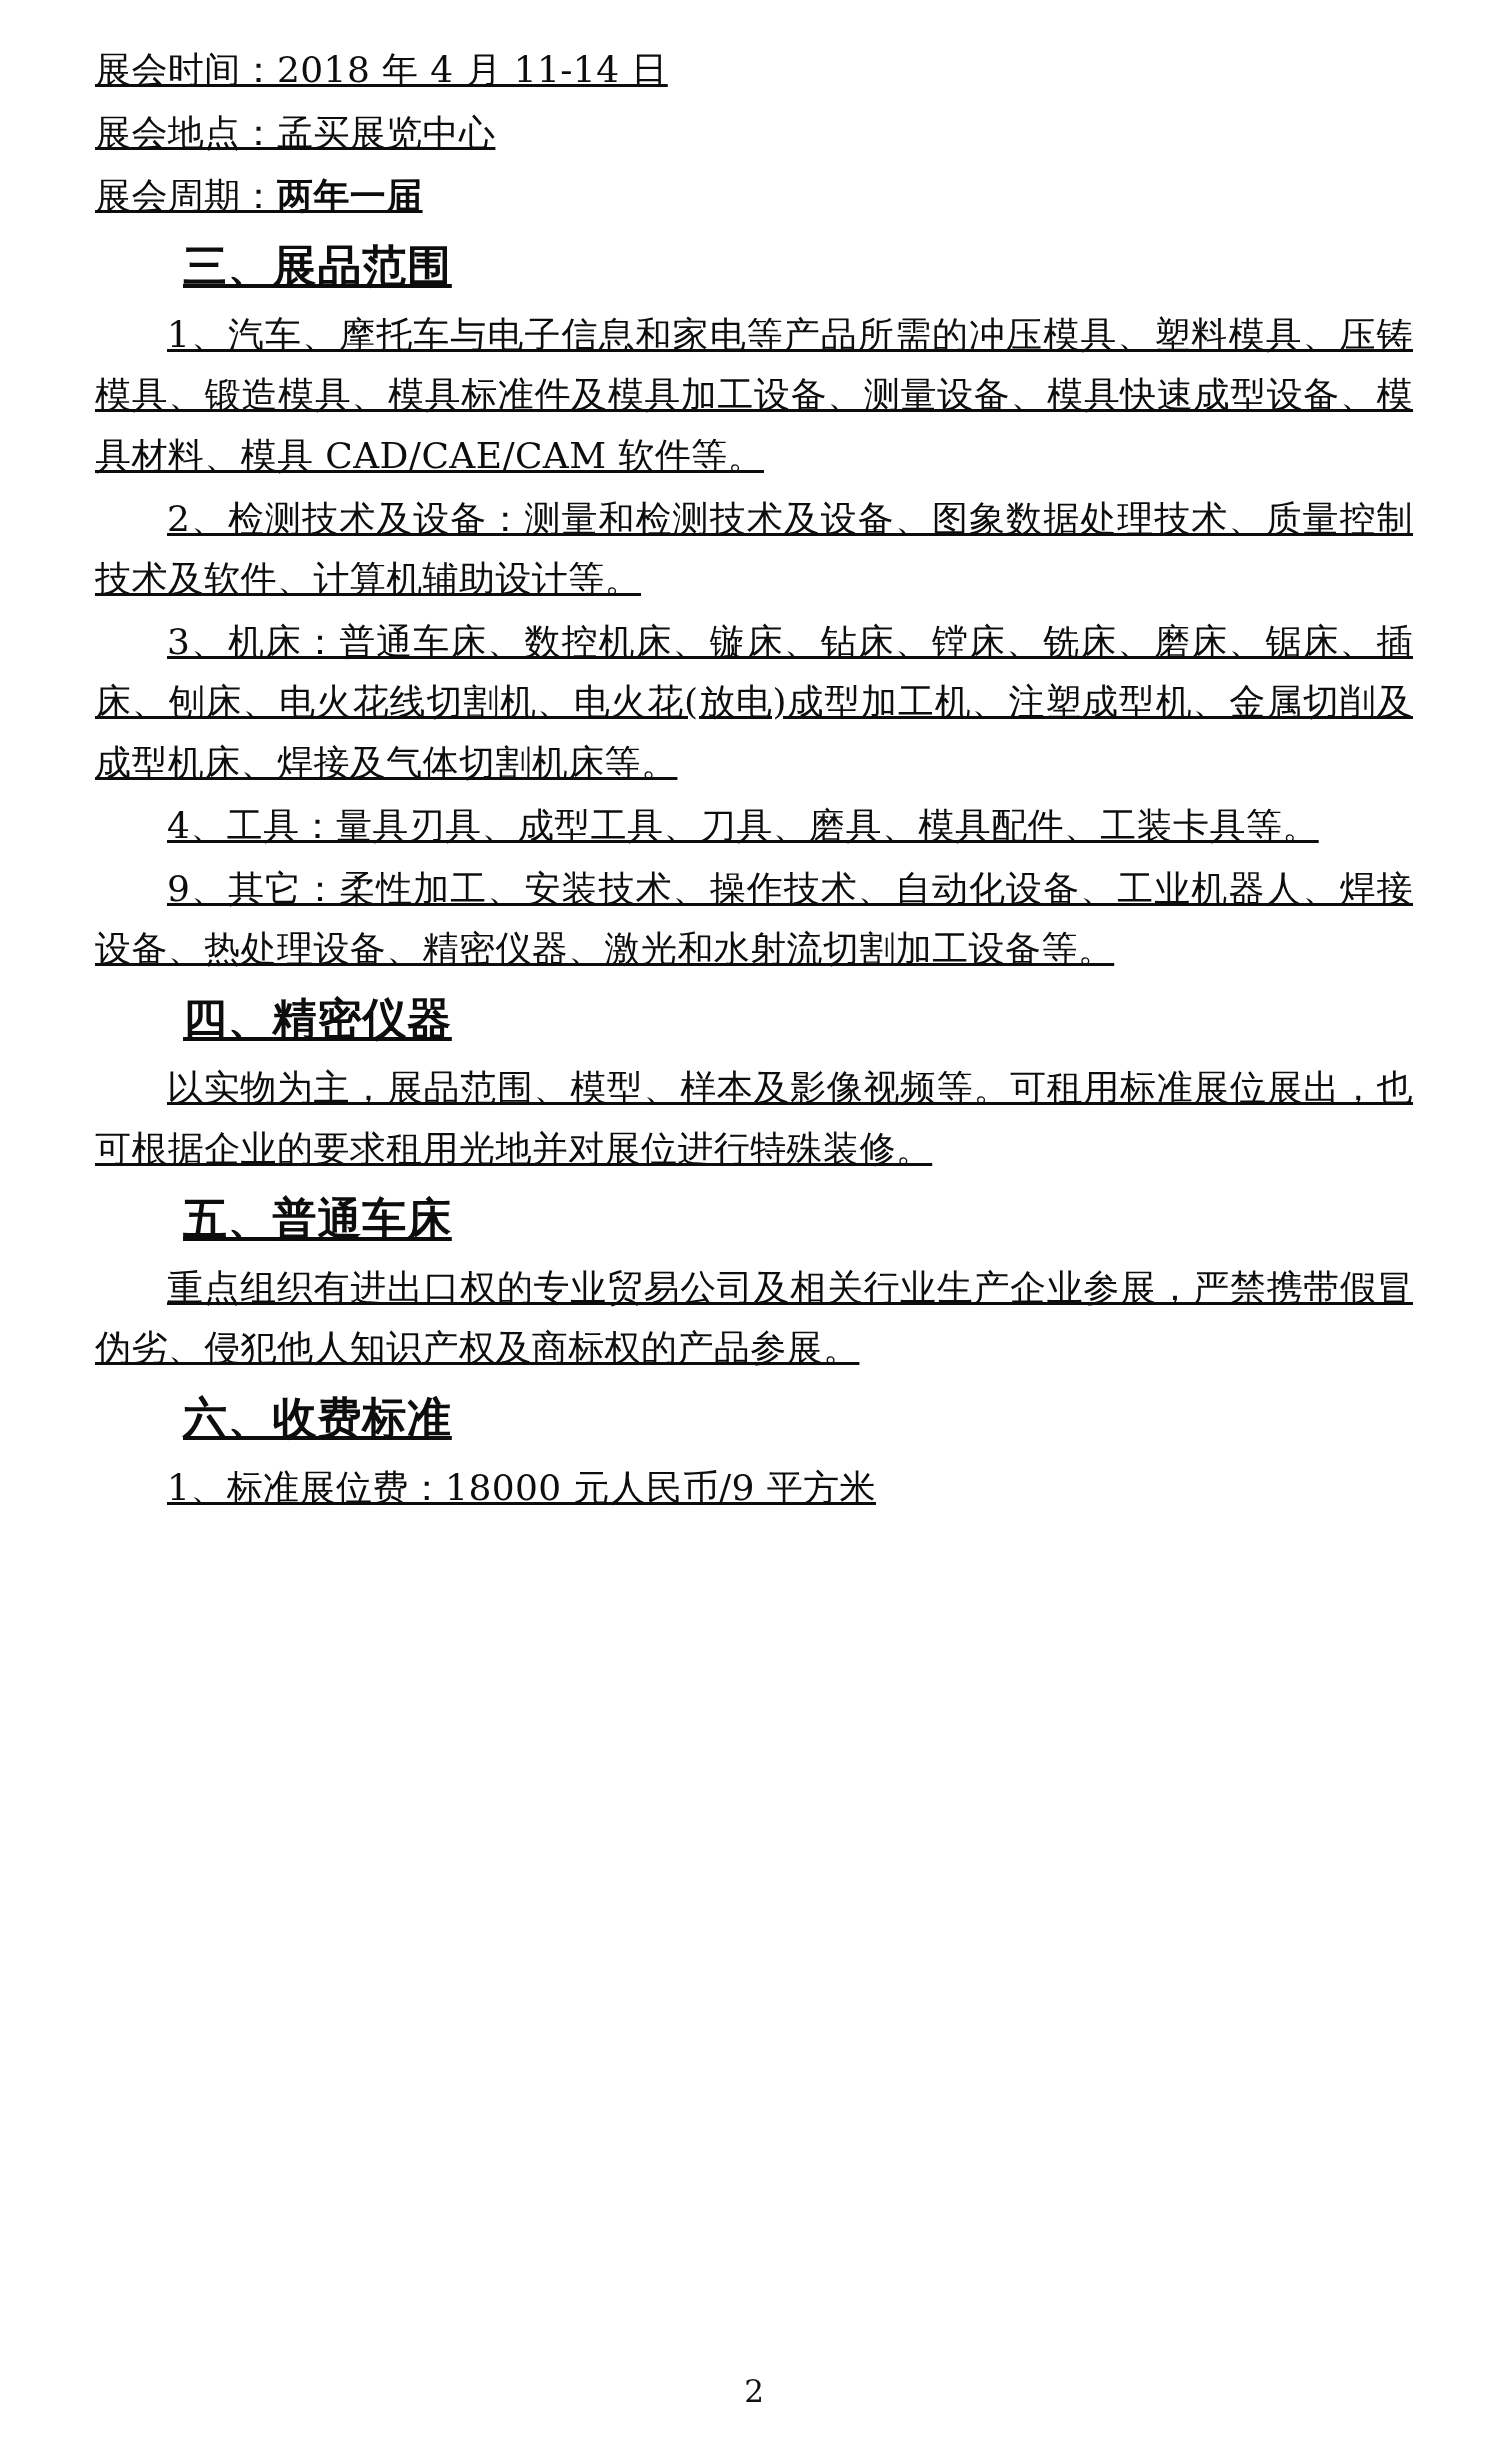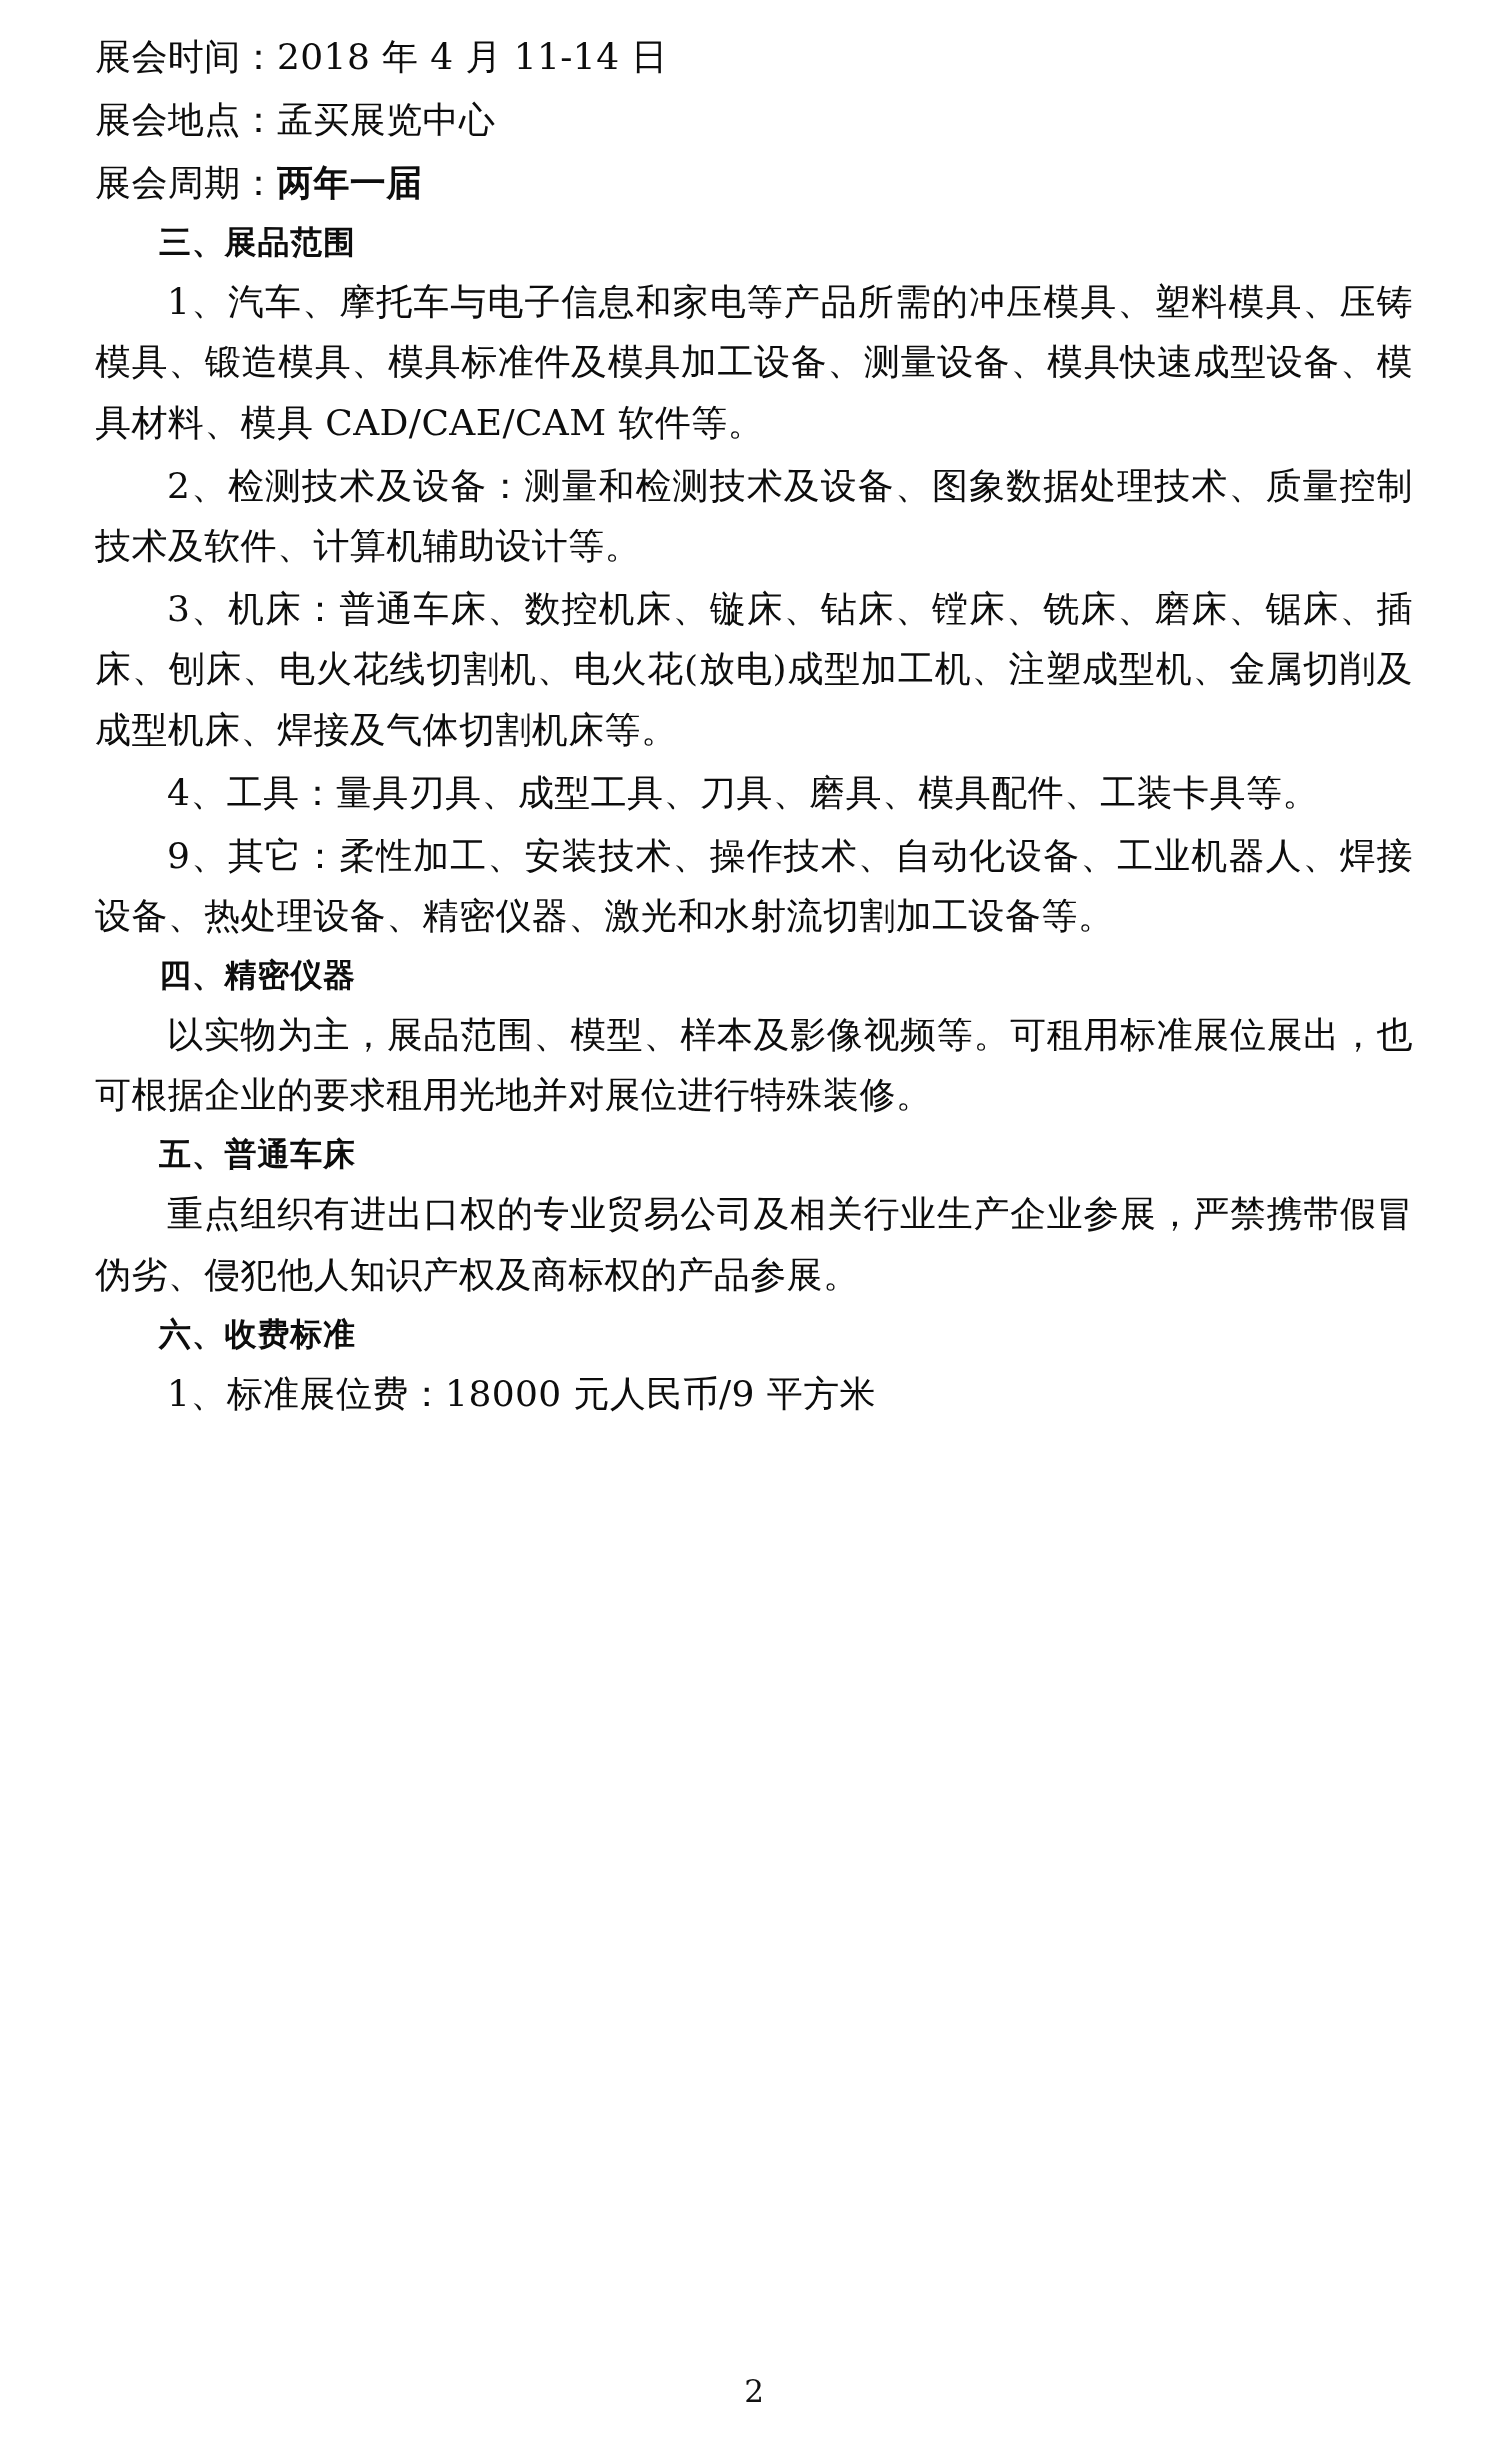--- a/index.html
+++ b/index.html
@@ -12,42 +12,43 @@
     min-height: 2438px;
     font-family: "DejaVu Serif", "Liberation Serif", serif;
     color: #0d0d0d;
     -webkit-font-smoothing: antialiased;
   }
   .page {
     position: relative;
     width: 1508px;
     min-height: 2438px;
     box-sizing: border-box;
-    padding: 27px 95px 0 95px;
+    padding: 40px 95px 0 95px;
+    text-decoration: underline;
   }
   .doc-body {
     font-size: 36px;
     line-height: 1.68;
     letter-spacing: 0.4px;
     text-align: justify;
     text-justify: inter-ideograph;
   }
   .para {
     margin: 0 0 2.4px 0;
     text-indent: 0;
   }
   .para.indent {
     text-indent: 2em;
   }
   .heading {
     margin: 0 0 2.4px 0;
     text-indent: 2em;
     font-weight: 700;
     font-family: "DejaVu Sans", "Liberation Sans", sans-serif;
-    font-size: 32px;
+    font-size: 44px;
     letter-spacing: 0.8px;
   }
   .strong-inline {
     font-weight: 700;
     font-family: "DejaVu Sans", "Liberation Sans", sans-serif;
   }
   .page-number {
     position: absolute;
     left: 0;
     right: 0;

